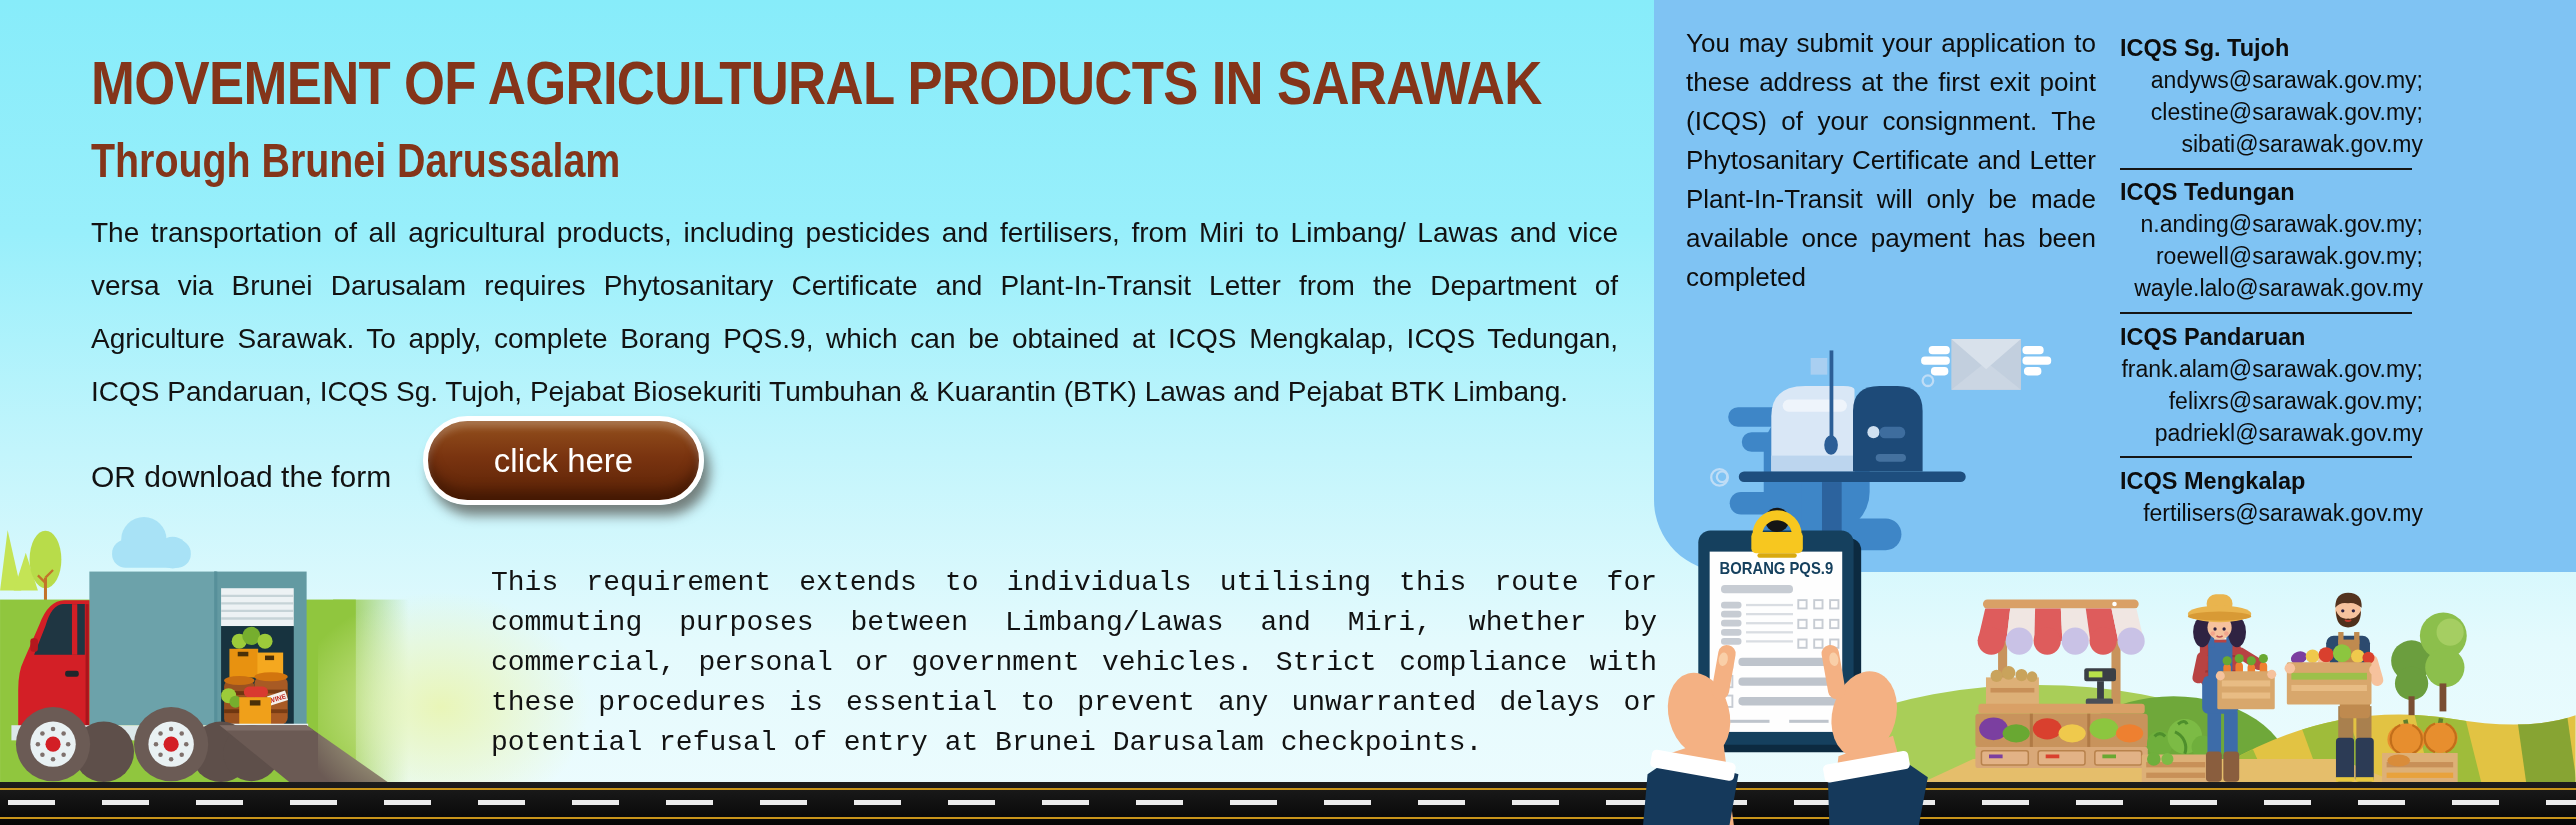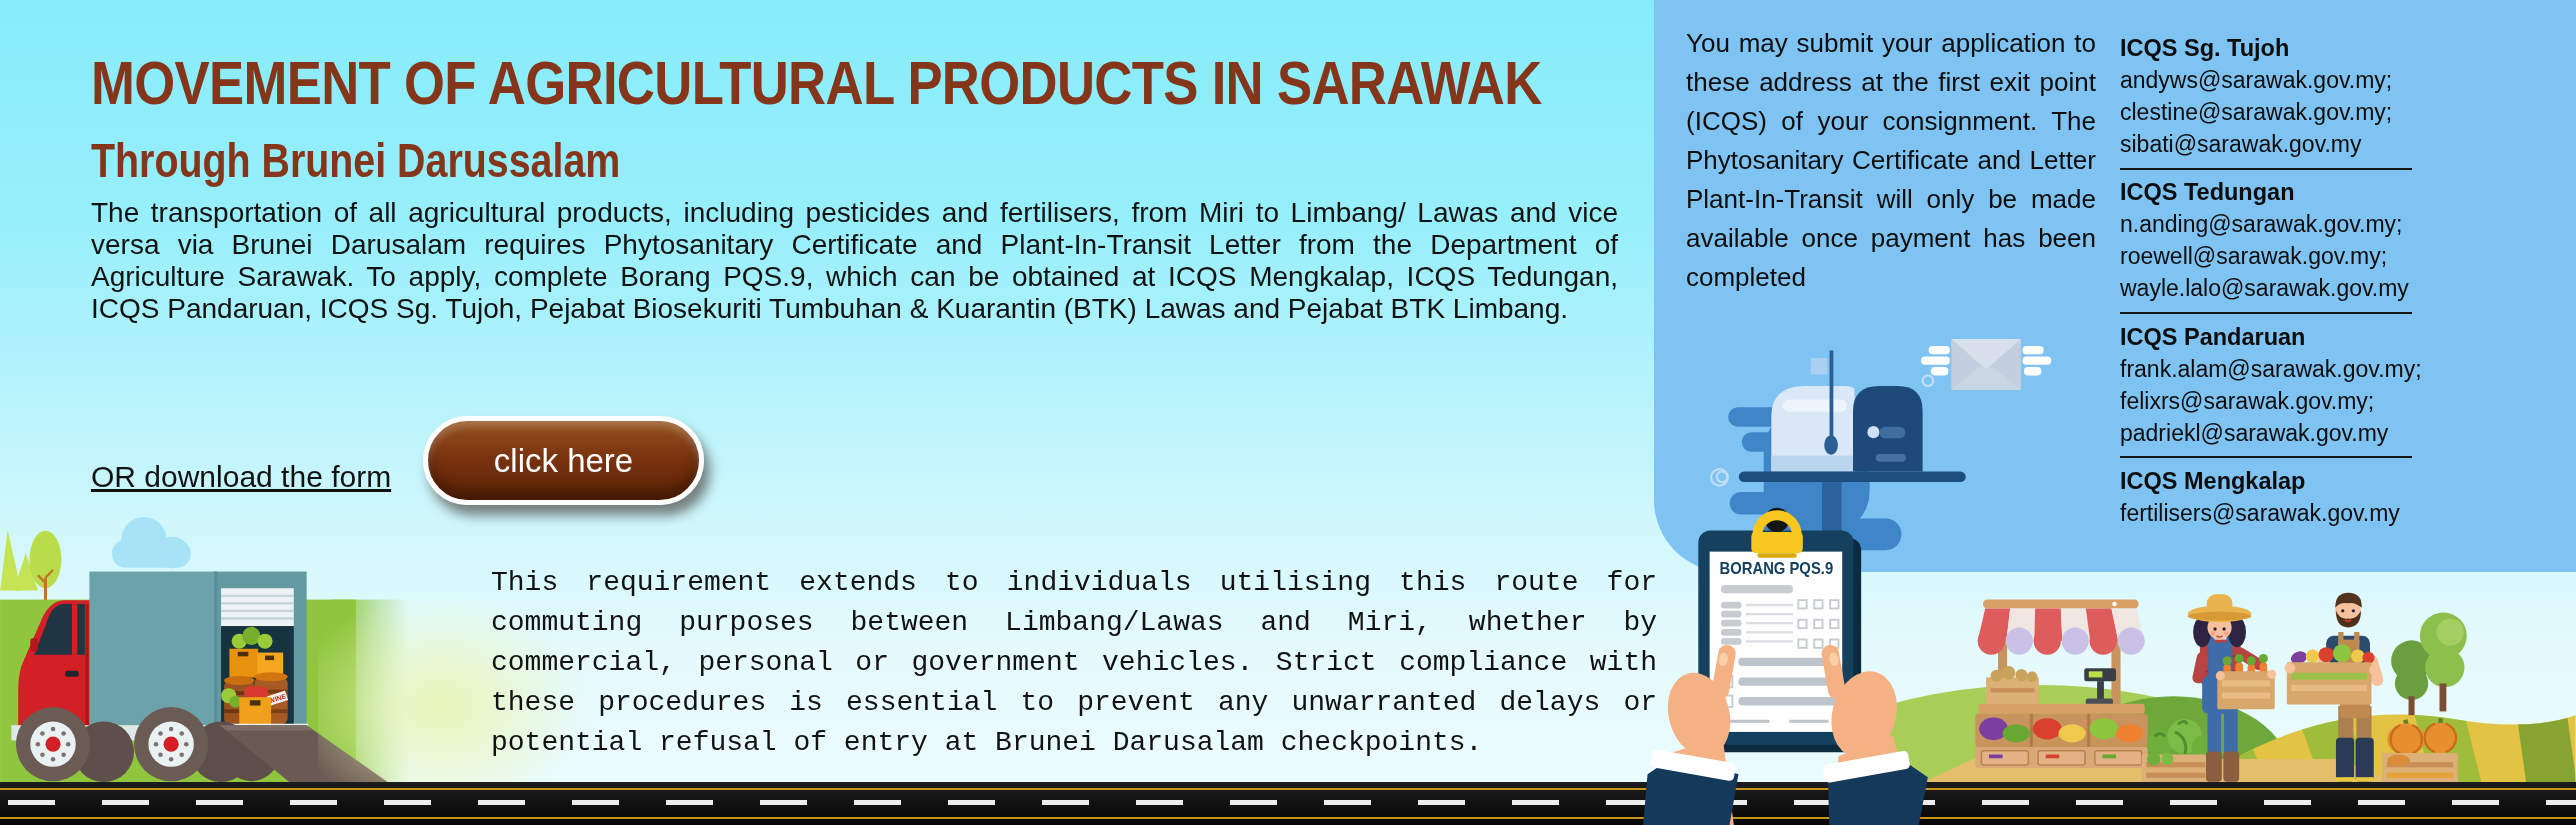--- a/index.html
+++ b/index.html
@@ -11,36 +11,36 @@
   .abs{position:absolute;}
   
   .title{
     left:91px;top:50px;font-size:62px;line-height:65px;font-weight:bold;color:#84351A;
     transform:scaleX(.85);transform-origin:left top;white-space:nowrap;letter-spacing:-0.8px;
   }
   .subtitle{
     left:91px;top:135px;font-size:48px;line-height:51px;font-weight:bold;color:#84351A;
     transform:scaleX(.82);transform-origin:left top;white-space:nowrap;
   }
-  .intro{left:91px;top:197px;width:1527px;font-size:28px;line-height:32px;text-align:justify;color:#121212;}
-  .download-label{left:91px;top:460px;font-size:30px;color:#121212;text-decoration:underline;}
+  .intro{left:91px;top:206px;width:1527px;font-size:28px;line-height:53px;text-align:justify;color:#121212;}
+  .download-label{left:91px;top:460px;font-size:30px;color:#121212;}
   .click-btn{
     left:423px;top:416px;width:271px;height:79px;border-radius:45px;border:5.3px solid #ffffff;
     background:linear-gradient(180deg,#94511d 0%,#7a3410 45%,#5a2206 100%);
     color:#fff;font-size:33px;font-family:"Liberation Sans",sans-serif;
     display:flex;align-items:center;justify-content:center;cursor:pointer;
     box-shadow:6px 10.6px 12px rgba(30,12,2,.5), inset 0 6px 7.6px rgba(255,255,255,.22), inset 0 -9px 12px rgba(50,16,0,.55);
   }
   .extension{left:491px;top:563px;width:1166px;font-size:28px;line-height:40px;text-align:justify;color:#121212;font-family:Liberation Mono, monospace;}
   
   .blue-panel{left:1654px;top:0;width:922px;height:572px;background:#7FC3F3;border-bottom-left-radius:72px;}
   .panel-note{left:1686px;top:24px;width:410px;font-size:26px;line-height:39px;text-align:justify;color:#0d0d0d;}
   .contacts{left:2120px;top:32px;width:303px;}
   .contact-office{font-size:23.5px;line-height:32px;font-weight:bold;color:#0d0d0d;}
-  .contact-email{font-size:23px;line-height:32px;color:#0d0d0d;}
+  .contact-email{font-size:23px;line-height:32px;color:#0d0d0d;text-align:right;}
   .contact-divider{border:none;border-top:2.3px solid #151515;width:292px;margin:7.6px 0 6.8px 0;}
   
   .road{left:0;top:782px;width:2576px;height:43px;background:linear-gradient(180deg,#1d1d1d,#050505);}
   .road-line-top{position:absolute;left:0;top:6px;width:100%;height:2.3px;background:#C8941A;}
   .road-line-bottom{position:absolute;left:0;top:35px;width:100%;height:2.3px;background:#C8941A;}
   .road-dashes{position:absolute;left:7.6px;top:18px;width:100%;height:4.5px;
     background:repeating-linear-gradient(90deg,#ececec 0 47px,transparent 47px 94px);}
   .glow{left:318px;top:591px;width:273px;height:193px;
     background:radial-gradient(ellipse at 45% 60%, rgba(233,245,180,.95) 0%, rgba(233,245,180,0) 70%);}
   svg text{font-family:"Liberation Sans",sans-serif;}

